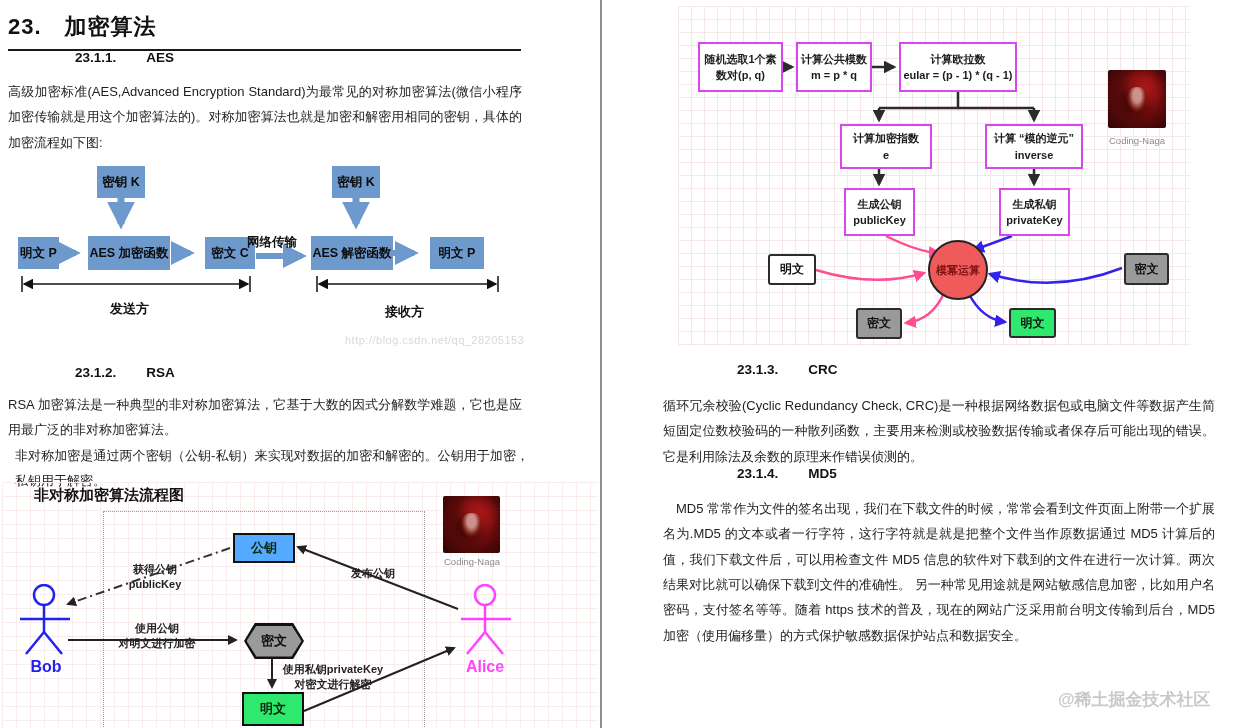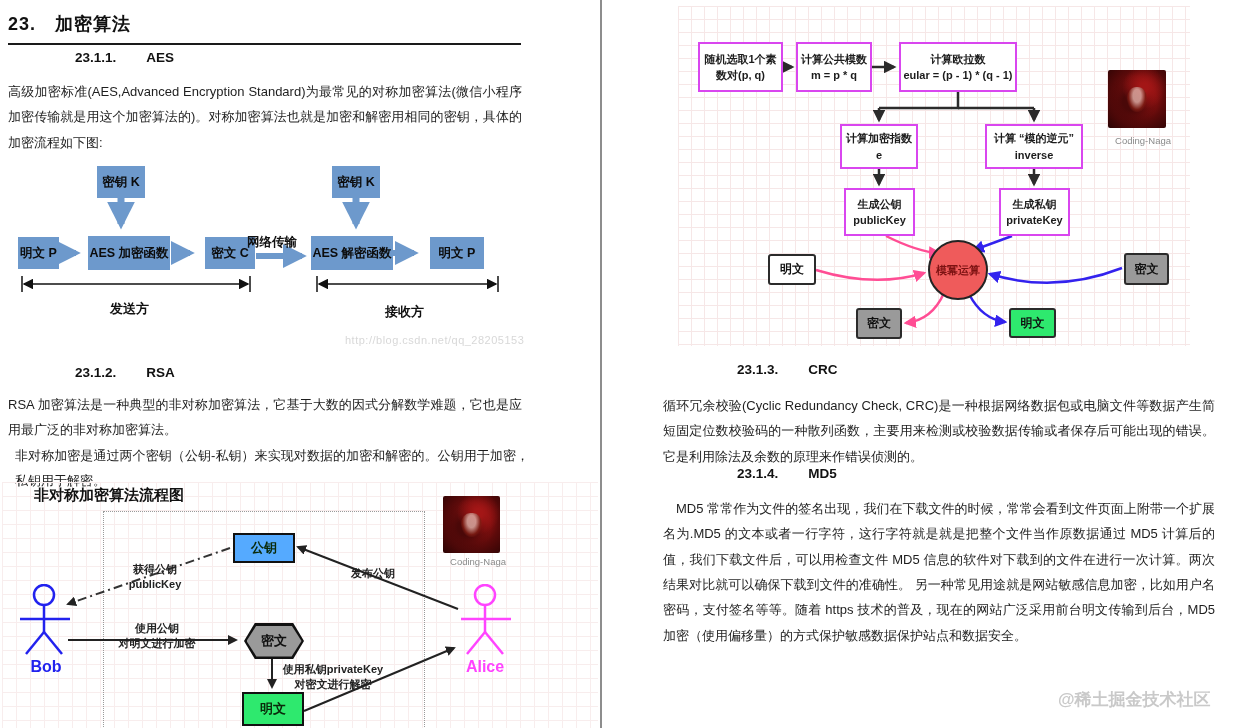--- a/index.html
+++ b/index.html
@@ -4,21 +4,21 @@
 <style>
   * { margin:0; padding:0; box-sizing:border-box; }
   html,body { background:#ffffff; }
   body { font-family:"Liberation Sans","DejaVu Sans",sans-serif; color:#222; }
   #page { position:relative; width:1247px; height:728px; background:#fff; overflow:hidden; }
 
   .abs { position:absolute; }
   .col-divider { position:absolute; left:600px; top:0; width:2px; height:728px; background:#8d8d8d; }
 
   
-  .doc-title { font-size:18px; font-weight:bold; color:#111; letter-spacing:1px; }
+  .doc-title { font-size:22px; font-weight:bold; color:#111; letter-spacing:1px; }
   .title-wrap { border-bottom:2px solid #1a1a1a; padding-bottom:7px; }
   .h2 { display:flex; gap:30px; font-size:13.5px; font-weight:bold; color:#111; }
   .para { font-size:13px; line-height:1.95; text-align:justify; color:#1e1e1e; }
 
   
   .grid {
     background-image:
       linear-gradient(#f6e7e7 1px, transparent 1px),
       linear-gradient(90deg,#f6e7e7 1px, transparent 1px);
     background-size:13px 13px;
@@ -54,21 +54,21 @@
   .actor-label { position:absolute; font-weight:bold; font-size:16px; text-align:center; }
   .avatar { position:absolute; border-radius:2px;
     background:
       radial-gradient(circle at 62% 30%, #a31616 0 8%, transparent 40%),
       radial-gradient(circle at 40% 55%, #4a0808 0 18%, transparent 55%),
       radial-gradient(circle at 55% 45%, #8c1111 0 30%, #5d0a0a 55%, #2b0404 100%);
   }
   .avatar::after { content:""; position:absolute; left:32%; top:30%; width:36%; height:42%;
     background:radial-gradient(ellipse at 50% 35%, #d8a8a0 0 28%, #7e1d14 60%, transparent 75%);
     border-radius:45% 45% 40% 40%; opacity:.85; }
-  .avatar-label { position:absolute; font-size:9.5px; color:#8a8a8a; text-align:right; }
+  .avatar-label { position:absolute; font-size:9.5px; color:#8a8a8a; text-align:center; }
 
   
   .flow-title { position:absolute; font-size:16.5px; font-weight:bold; color:#1a1a1a; }
   .flow-box { position:absolute; background:#fff; border:2px solid #d946ef;
     display:flex; flex-direction:column; align-items:center; justify-content:center;
     font-size:11px; font-weight:bold; color:#1c1c1c; line-height:1.5; text-align:center; }
   .mini-box { position:absolute; display:flex; align-items:center; justify-content:center;
     font-size:12px; font-weight:600; color:#101010; border:2px solid #2b2b2b; border-radius:3px; }
   .mod-circle { position:absolute; border-radius:50%; background:#ef5b5b; border:2px solid #232323;
     display:flex; align-items:center; justify-content:center; text-align:left;
@@ -247,21 +247,21 @@
       <div>数对(p, q)</div>
     </div>
     <div class="flow-box" style="left:136px; top:36px; width:76px; height:50px;">
       <div>计算公共模数</div>
       <div>m = p * q</div>
     </div>
     <div class="flow-box" style="left:239px; top:36px; width:118px; height:50px;">
       <div>计算欧拉数</div>
       <div>eular = (p - 1) * (q - 1)</div>
     </div>
-    <div class="flow-box" style="left:180px; top:118px; width:78px; height:45px;">
+    <div class="flow-box" style="left:180px; top:118px; width:92px; height:45px;">
       <div>计算加密指数</div>
       <div>e</div>
     </div>
     <div class="flow-box" style="left:325px; top:118px; width:98px; height:45px;">
       <div>计算 “模的逆元”</div>
       <div>inverse</div>
     </div>
     <div class="flow-box" style="left:184px; top:182px; width:71px; height:48px;">
       <div>生成公钥</div>
       <div>publicKey</div>

